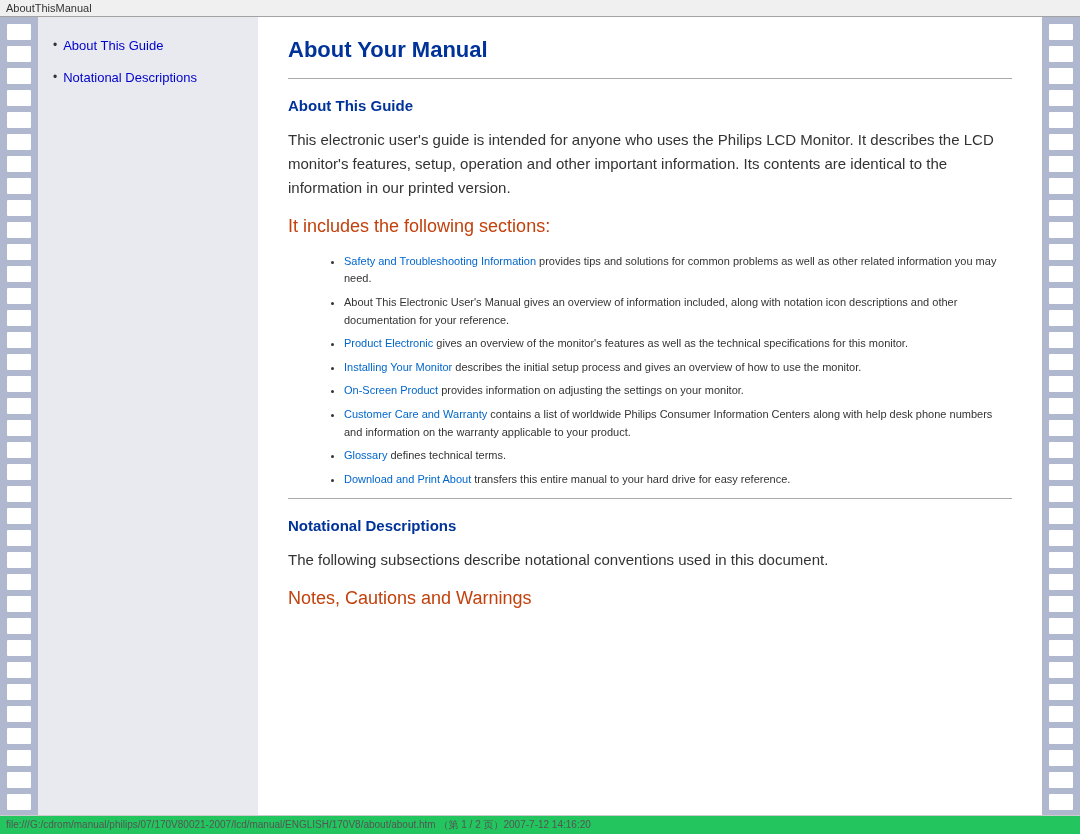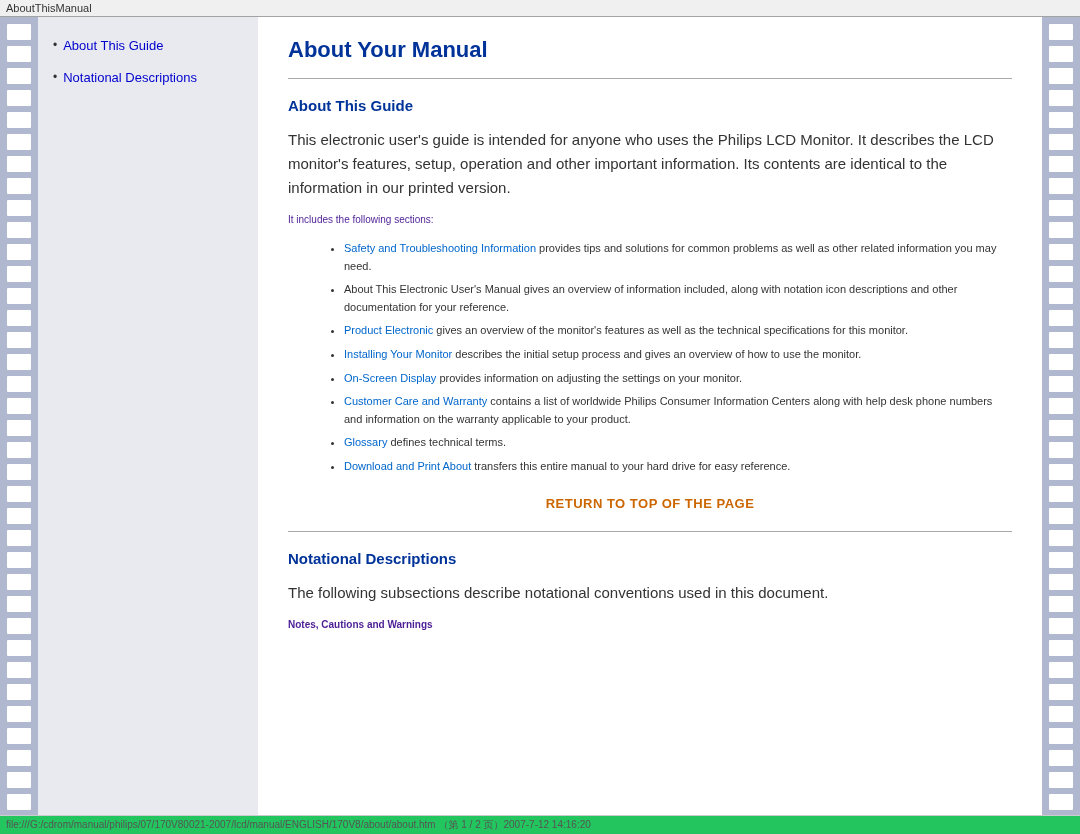--- a/index.html
+++ b/index.html
@@ -119,22 +119,22 @@
     }
 
     .intro-text {
       font-size: 15px;
       color: #333;
       line-height: 1.6;
       margin-bottom: 12px;
     }
 
     .section-text {
-      font-size: 10px;
-      color: #4c1d95;
+      font-size: 18px;
+      color: #c2410c;
       line-height: 1.6;
       margin-bottom: 12px;
     }
 
     ul.content-list {
       margin: 0 0 10px 20px;
       padding: 0;
     }
 
     ul.content-list li {
@@ -262,44 +262,43 @@
         <li>
           About This Electronic User's Manual gives an overview of information included, along with notation icon descriptions and other documentation for your reference.
         </li>
         <li>
           <a class="content-link">Product Electronic</a> gives an overview of the monitor's features as well as the technical specifications for this monitor.
         </li>
         <li>
           <a class="content-link">Installing Your Monitor</a> describes the initial setup process and gives an overview of how to use the monitor.
         </li>
         <li>
-          <a class="content-link">On-Screen Display</a> provides information on adjusting the settings on your monitor.
+          <a class="content-link">On-Screen Product</a> provides information on adjusting the settings on your monitor.
         </li>
         <li>
           <a class="content-link">Customer Care and Warranty</a> contains a list of worldwide Philips Consumer Information Centers along with help desk phone numbers and information on the warranty applicable to your product.
         </li>
         <li>
           <a class="content-link">Glossary</a> defines technical terms.
         </li>
         <li>
           <a class="content-link">Download and Print About</a> transfers this entire manual to your hard drive for easy reference.
         </li>
       </ul>
 
-      <a class="return-link">RETURN TO TOP OF THE PAGE</a>
     </div>
 
     <hr class="section-divider">
 
     <div>
       <h2 class="section-heading">Notational Descriptions</h2>
 
       <p class="intro-text">The following subsections describe notational conventions used in this document.</p>
 
-      <p class="section-text" style="font-weight: bold;">Notes, Cautions and Warnings</p>
+      <p class="section-text" style="font-weight: normal;">Notes, Cautions and Warnings</p>
     </div>
 
   </div>
 
   <div id="right-border">
     <div class="border-tooth"></div>
     <div class="border-tooth"></div>
     <div class="border-tooth"></div>
     <div class="border-tooth"></div>
     <div class="border-tooth"></div>

